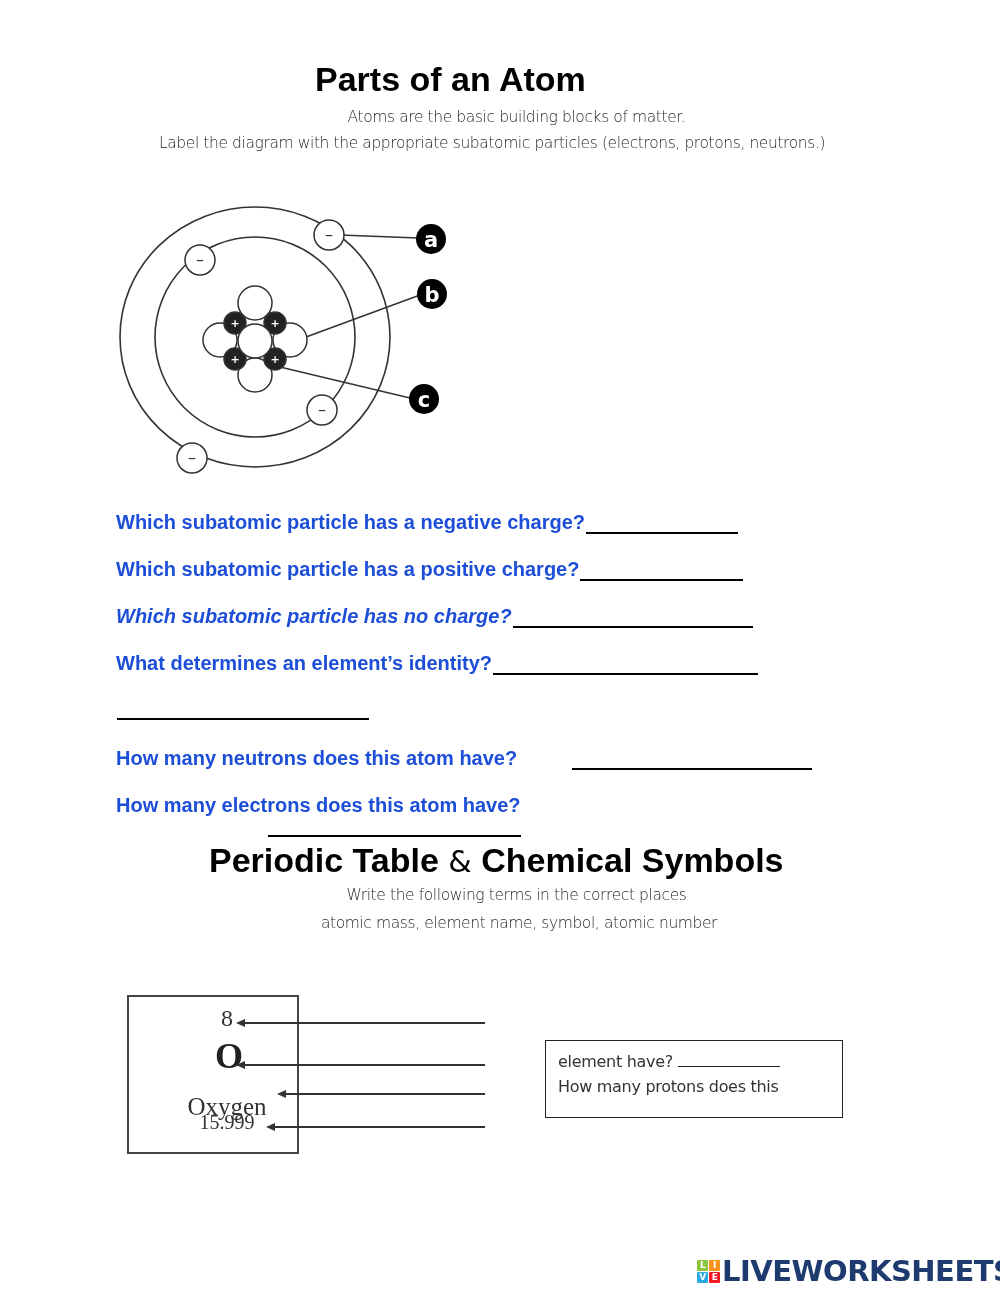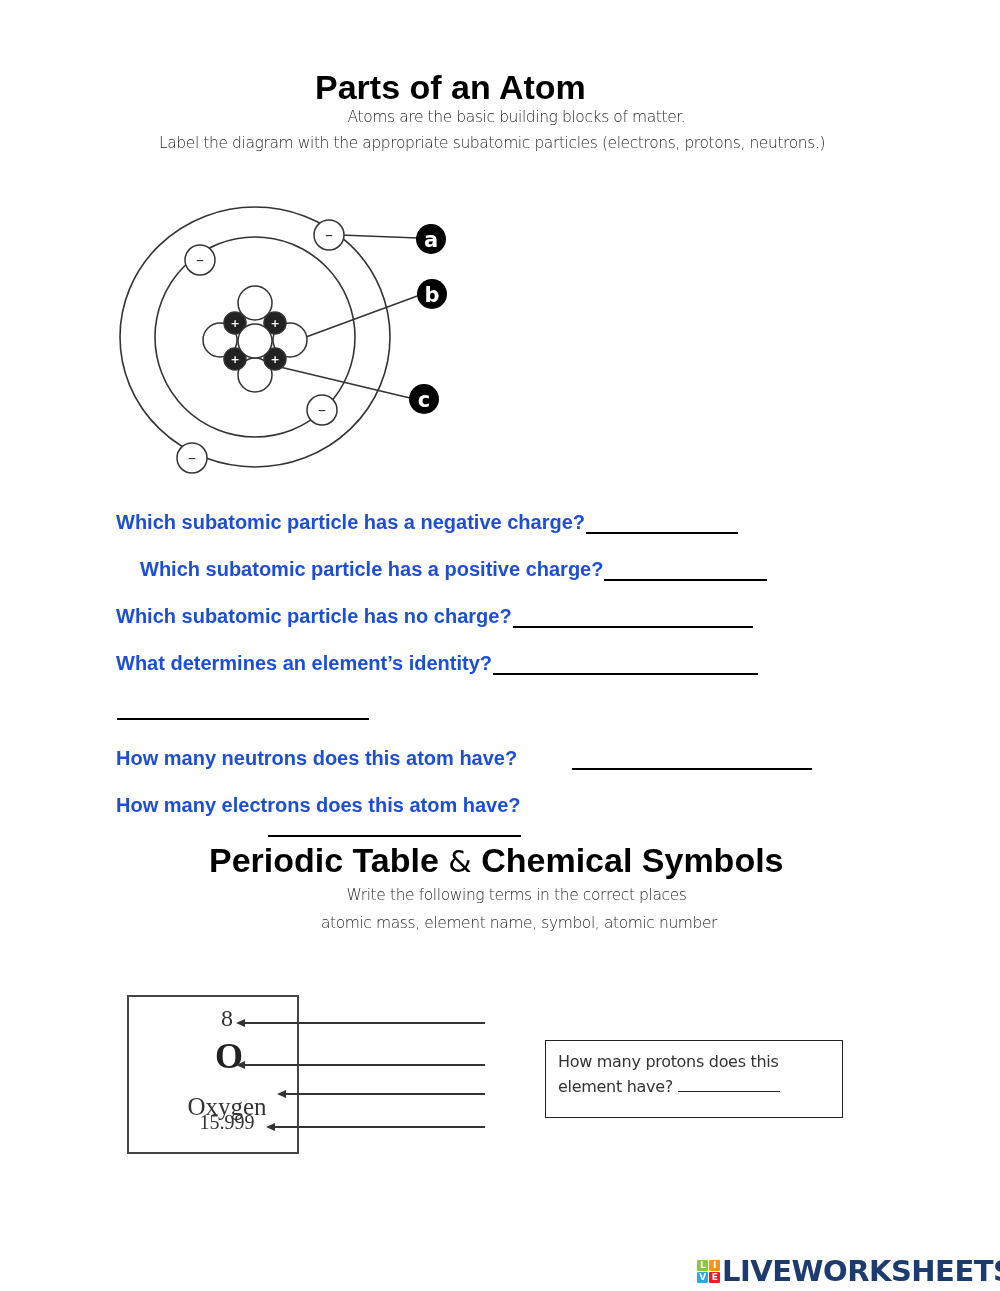--- a/index.html
+++ b/index.html
@@ -44,21 +44,21 @@
   }
   .logo-grid { display: grid; grid-template-columns: 11px 11px; grid-template-rows: 11px 11px; gap: 1px; margin-right: 2px; }
   .logo-grid span {
     font-size: 9px; color: #fff; display: flex; align-items: center; justify-content: center;
     font-weight: bold; border-radius: 1px;
   }
 </style>
 </head>
 <body>
 
-<div class="abs title" style="left:315px; top:68px;text-align:right;">Parts of an Atom</div>
+<div class="abs title" style="left:315px; top:60px;text-align:right;">Parts of an Atom</div>
 <div class="abs sub" style="left:0; width:1033px; text-align:center; top:108px;">Atoms are the basic building blocks of matter.</div>
 <div class="abs sub" style="left:159px; top:134px;">Label the diagram with the appropriate subatomic particles (electrons, protons, neutrons.)</div>
 
 <svg class="abs" style="left:100px; top:195px;" width="360" height="290" viewBox="0 0 360 290">
   <g fill="none" stroke="#333" stroke-width="1.6">
     <ellipse cx="155" cy="142" rx="135" ry="130"></ellipse>
     <ellipse cx="155" cy="142" rx="100" ry="100"></ellipse>
   </g>
 
   <g stroke="#333" stroke-width="1.5">
@@ -109,25 +109,25 @@
   <g>
     <circle cx="324" cy="204" r="15" fill="#000"></circle>
     <text x="324" y="212" fill="#fff" font-family="DejaVu Sans, sans-serif" font-weight="bold" font-size="21" text-anchor="middle">c</text>
   </g>
 </svg>
 
 <div class="abs q" style="left:116px; top:511px;">
   <span>Which subatomic particle has a negative charge?</span>
   <span class="blank" style="width:152px;"></span>
 </div>
-<div class="abs q" style="left:116px; top:558px;margin-left:24px;">
+<div class="abs q" style="left:116px; top:558px;">
   <span>Which subatomic particle has a positive charge?</span>
   <span class="blank" style="width:163px;"></span>
 </div>
-<div class="abs q" style="left:116px; top:605px;">
+<div class="abs q" style="left:116px; top:605px;font-style:italic;">
   <span>Which subatomic particle has no charge?</span>
   <span class="blank" style="width:240px;"></span>
 </div>
 <div class="abs q" style="left:116px; top:652px;">
   <span>What determines an element’s identity?</span>
   <span class="blank" style="width:265px;"></span>
 </div>
 <div class="abs q" style="left:116px; top:700px;">
   <span class="blank" style="width:252px;"></span>
 </div>
@@ -164,25 +164,25 @@
 <div>
   <div class="arrow-head abs" style="left:277px; top:1090px;"></div>
   <div class="arrow-line" style="left:281px; top:1093px; width:204px;"></div>
 </div>
 <div>
   <div class="arrow-head abs" style="left:266px; top:1123px;"></div>
   <div class="arrow-line" style="left:270px; top:1126px; width:215px;"></div>
 </div>
 
 <div class="abs qbox" style="left:545px; top:1040px; width:298px; height:78px;">
-  <div>How many protons does this</div>
   <div>
     <span>element have?</span>
     <span class="small-blank"></span>
   </div>
+  <div>How many protons does this</div>
 </div>
 
 <div class="abs logo" style="left:697px; top:1254px;">
   <div class="logo-grid">
     <span id="lg0" style="background: rgb(141, 198, 63);">L</span>
     <span id="lg1" style="background: rgb(247, 148, 29);">I</span>
     <span id="lg2" style="background: rgb(41, 171, 226);">V</span>
     <span id="lg3" style="background: rgb(237, 28, 36);">E</span>
   </div>
   <span>LIVEWORKSHEETS</span>

